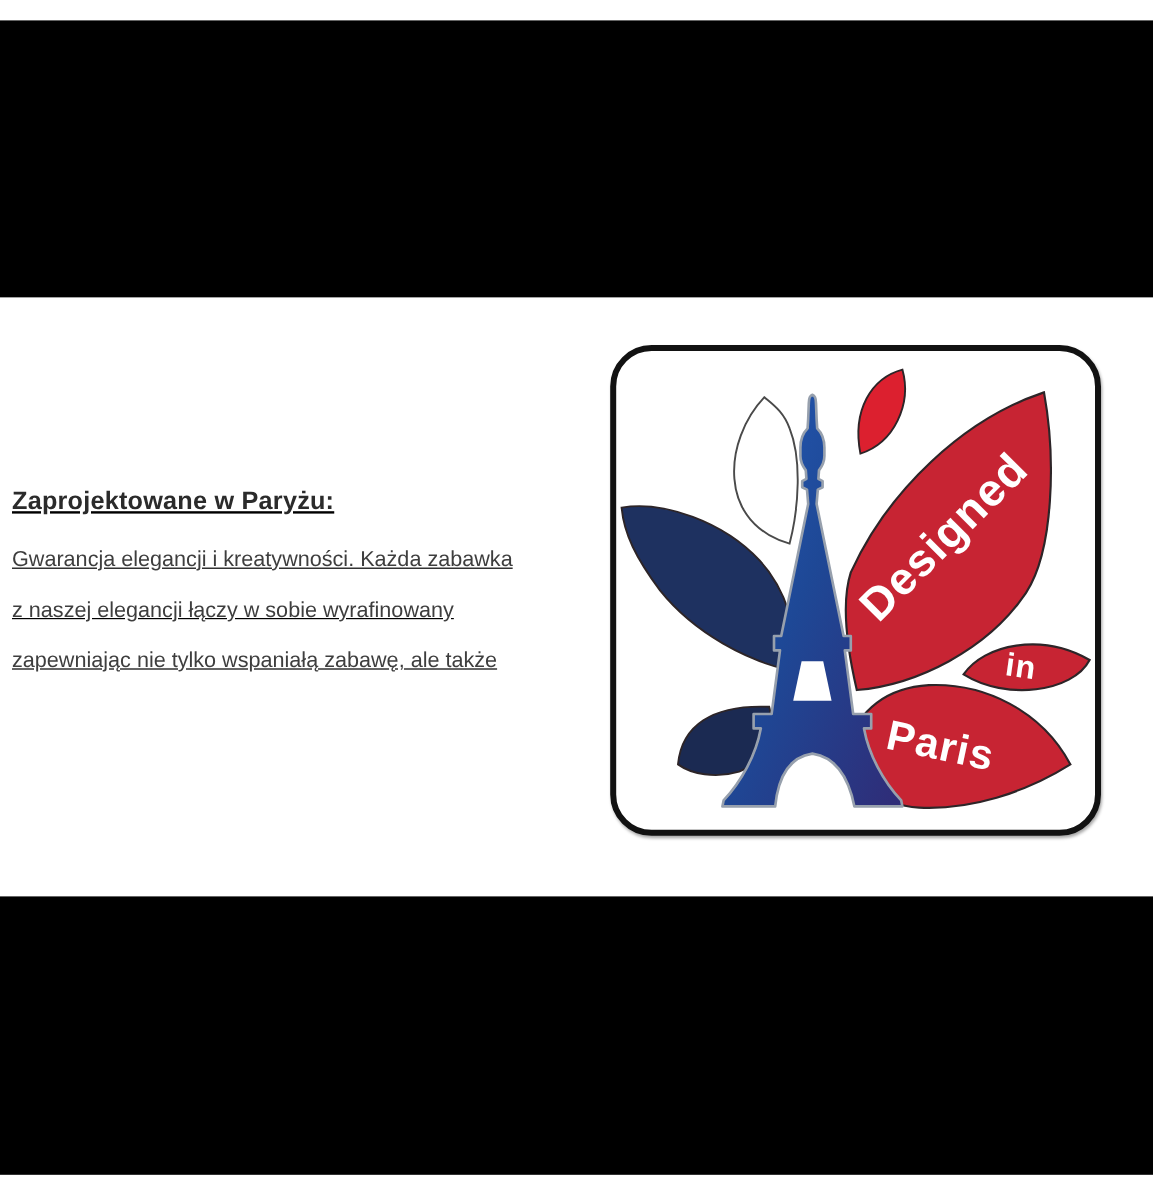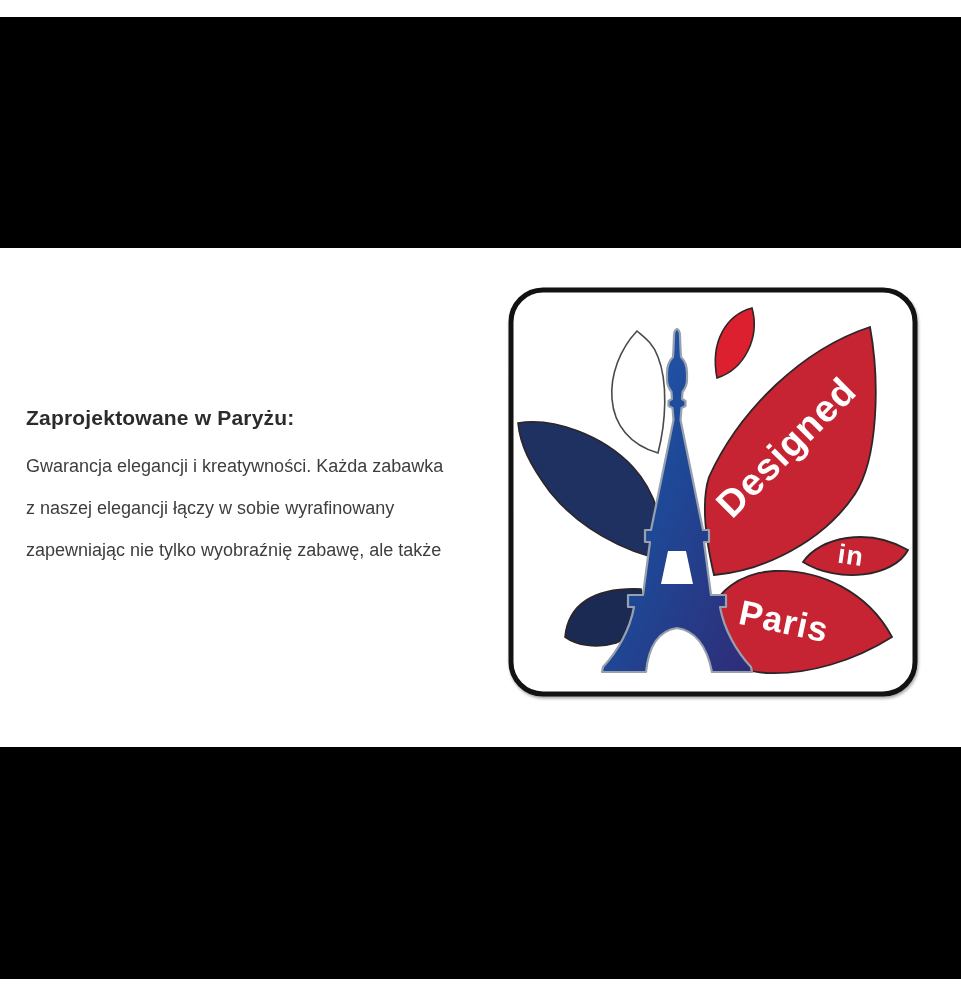--- a/index.html
+++ b/index.html
@@ -24,23 +24,24 @@
     position: absolute;
     left: 0;
     top: 248px;
     width: 961px;
     height: 499px;
     background: #ffffff;
   }
 
   .text-block {
     position: absolute;
-    left: 26px;
+    left: 10px;
     top: 156px;
     width: 474px;
+    text-decoration: underline;
   }
   .heading {
     font-size: 21px;
     font-weight: 700;
     color: #2b2b2b;
     line-height: 28px;
     margin-bottom: 21px;
     letter-spacing: 0.2px;
   }
   .para-line {
@@ -73,21 +74,21 @@
 <div class="page">
 
   <div class="letterbox-bar bar-top"></div>
 
   <div class="content">
 
     <div class="text-block">
       <div class="heading">Zaprojektowane w Paryżu:</div>
       <div class="para-line">Gwarancja elegancji i kreatywności. Każda zabawka</div>
       <div class="para-line">z naszej elegancji łączy w sobie wyrafinowany</div>
-      <div class="para-line">zapewniając nie tylko wyobraźnię zabawę, ale także</div>
+      <div class="para-line">zapewniając nie tylko wspaniałą zabawę, ale także</div>
     </div>
 
     <div class="badge">
       <svg width="410" height="410" viewBox="0 0 410 410" xmlns="http://www.w3.org/2000/svg">
         <defs>
           <linearGradient id="towerGrad" x1="0%" y1="10%" x2="95%" y2="100%">
             <stop offset="0%" stop-color="#2459b4"></stop>
             <stop offset="45%" stop-color="#1e4896"></stop>
             <stop offset="100%" stop-color="#2f2d78"></stop>
           </linearGradient>

